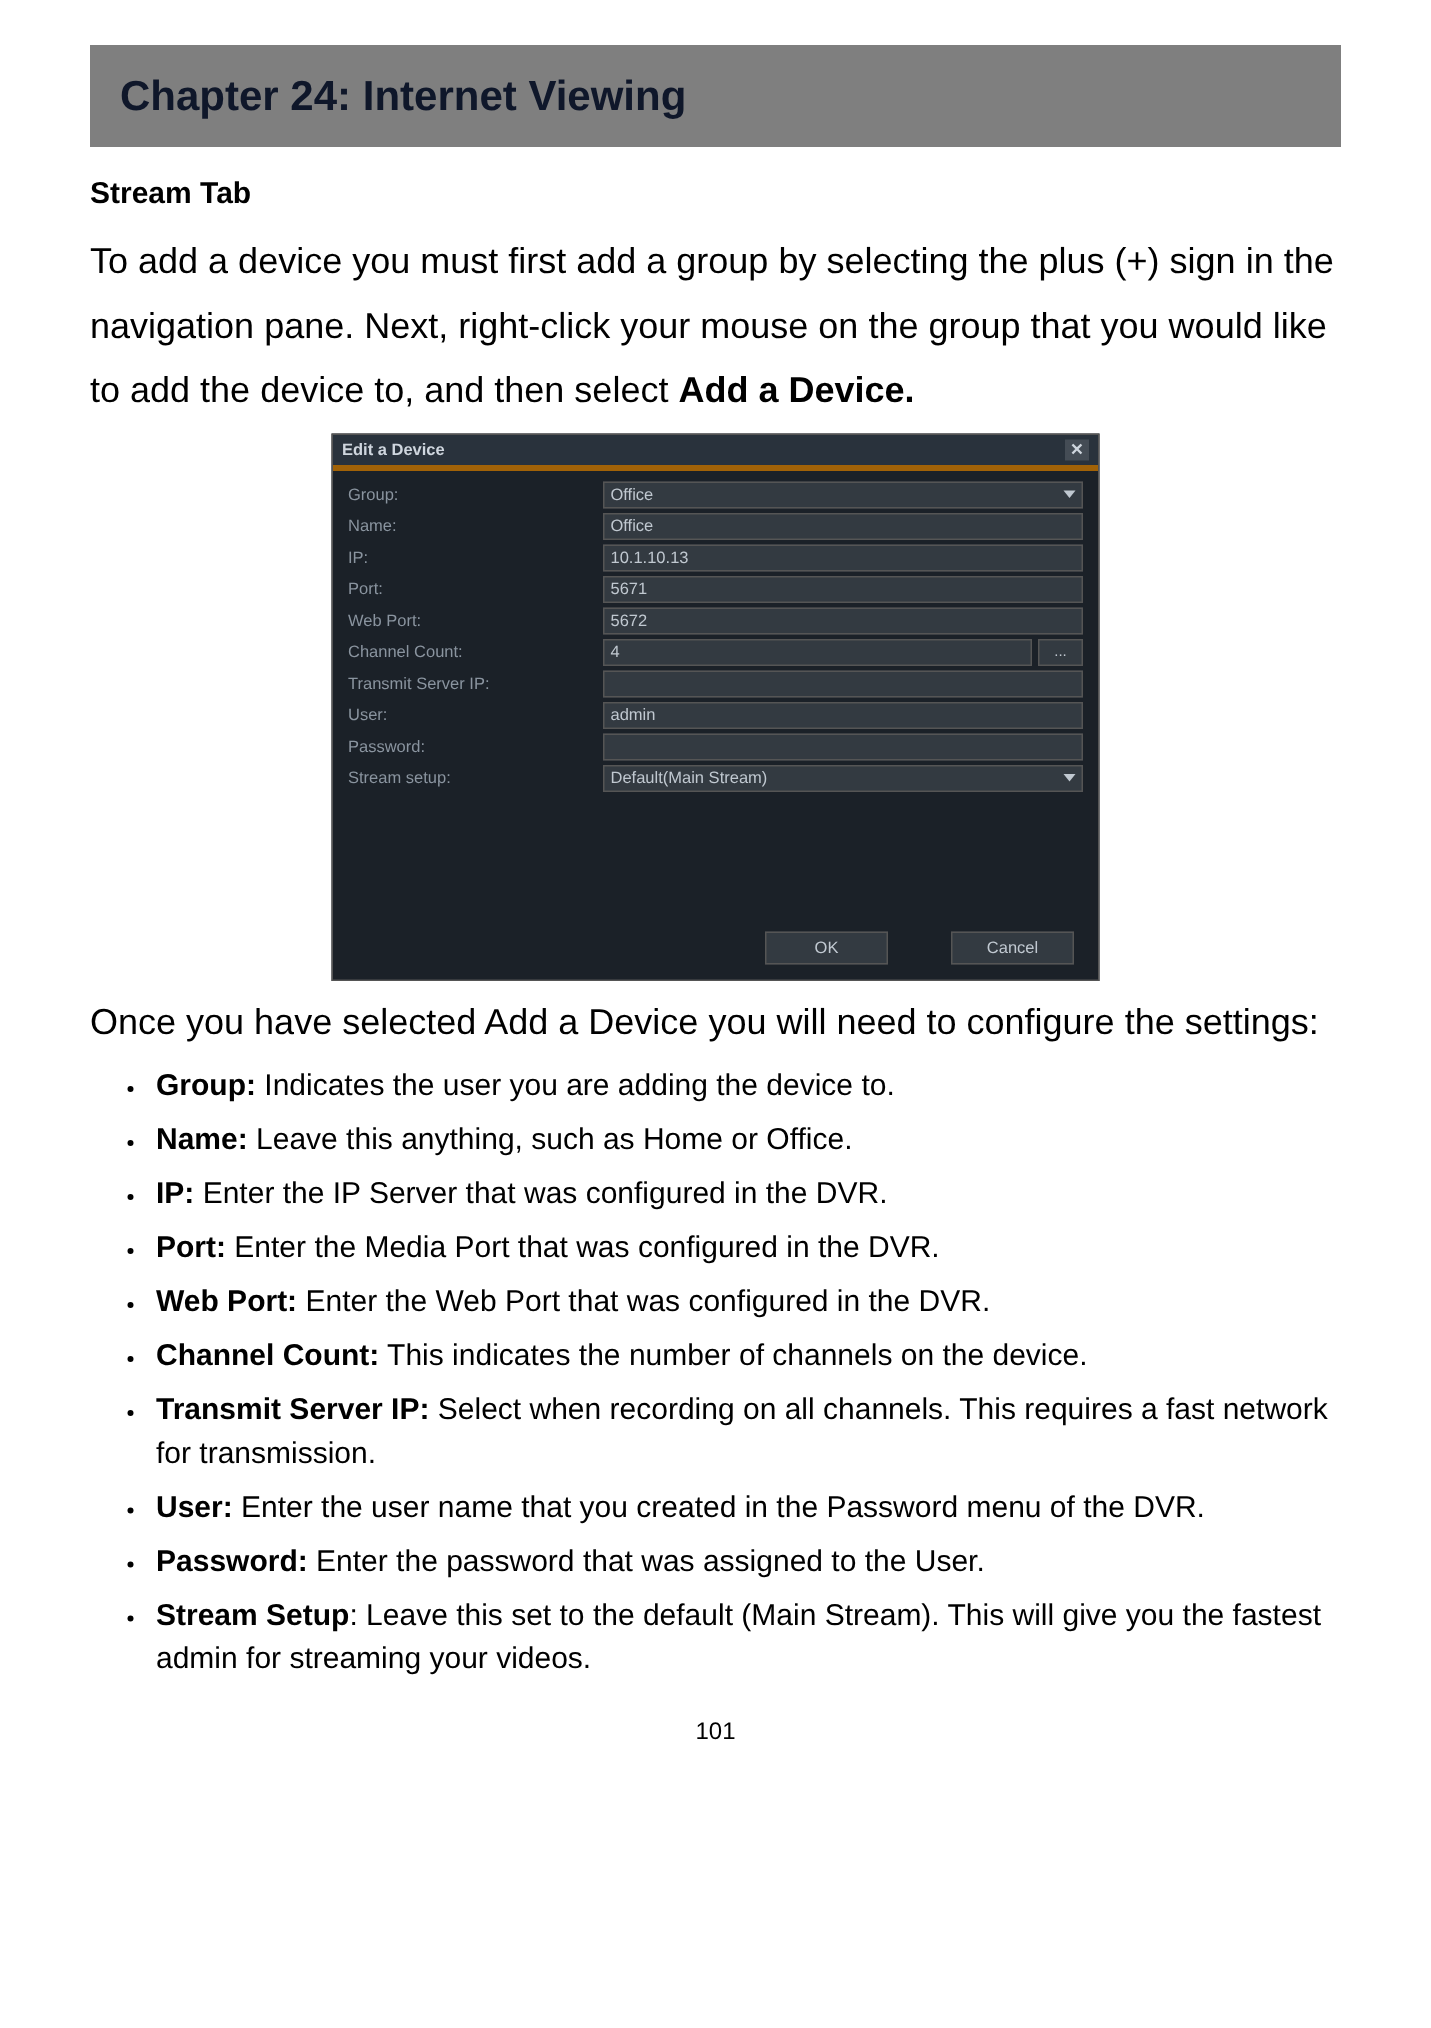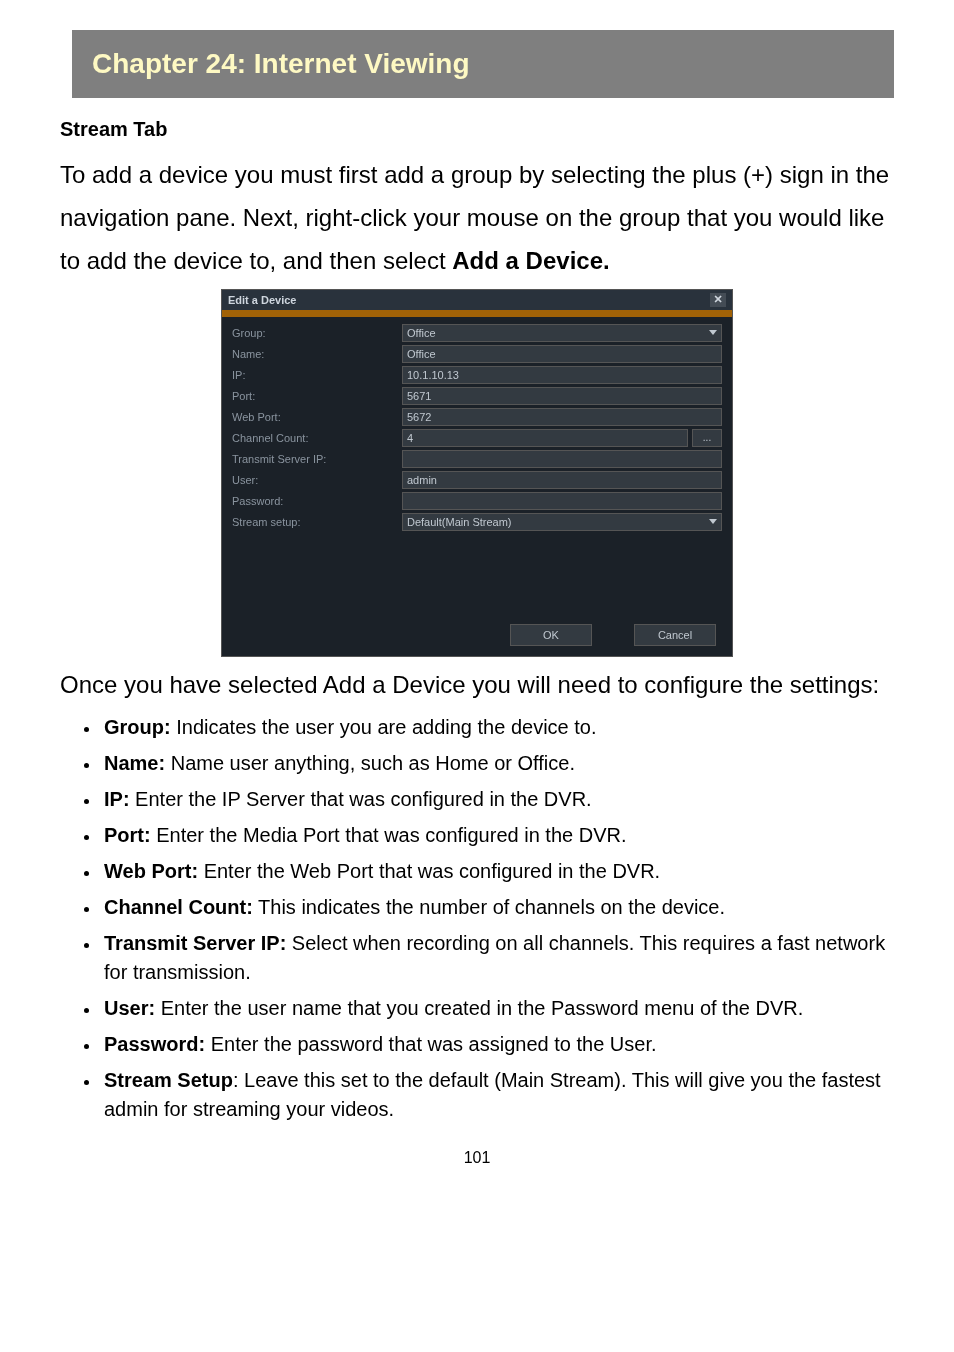--- a/index.html
+++ b/index.html
@@ -8,26 +8,25 @@
     font-family: Arial, Helvetica, sans-serif;
     background: #fff;
     width: 954px;
     color: #000;
   }
   .page {
     padding: 30px 60px 40px 60px;
   }
   .chapter-bar {
     background: #7f7f7f;
-    color: #fef9c3;
+    color: #0f172a;
     font-size: 28px;
     font-weight: bold;
     padding: 18px 20px;
     margin-bottom: 20px;
-    margin-left: 12px;
   }
   .subhead {
     font-size: 20px;
     font-weight: bold;
     margin: 10px 0 12px 0;
   }
   .body-text {
     font-size: 24px;
     line-height: 1.8;
     margin: 0 0 6px 0;
@@ -48,21 +47,21 @@
     color: #8a949f;
   }
   .dialog-title {
     background: #29323c;
     color: #cfd6de;
     font-weight: bold;
     padding: 3px 6px;
     display: flex;
     justify-content: space-between;
     align-items: center;
-    border-bottom: 7px solid #a16207;
+    border-bottom: 4px solid #a16207;
   }
   .dialog-title .x {
     background: #444c55;
     color: #cfd6de;
     width: 16px;
     height: 14px;
     display: flex;
     align-items: center;
     justify-content: center;
     font-weight: bold;
@@ -279,21 +278,21 @@
           <div class="dbtn">Cancel</div>
         </div>
       </div>
     </div>
   </div>
 
   <p class="body-text">Once you have selected Add a Device you will need to configure the settings:</p>
 
   <ul class="config">
     <li><span class="lead">Group:</span><span> Indicates the user you are adding the device to.</span></li>
-    <li><span class="lead">Name:</span><span> Name user anything, such as Home or Office.</span></li>
+    <li><span class="lead">Name:</span><span> Leave this anything, such as Home or Office.</span></li>
     <li><span class="lead">IP:</span><span> Enter the IP Server that was configured in the DVR.</span></li>
     <li><span class="lead">Port:</span><span> Enter the Media Port that was configured in the DVR.</span></li>
     <li><span class="lead">Web Port:</span><span> Enter the Web Port that was configured in the DVR.</span></li>
     <li><span class="lead">Channel Count:</span><span> This indicates the number of channels on the device.</span></li>
     <li><span class="lead">Transmit Server IP:</span><span> Select when recording on all channels. This requires a fast network for transmission.</span></li>
     <li><span class="lead">User:</span><span> Enter the user name that you created in the Password menu of the DVR.</span></li>
     <li><span class="lead">Password:</span><span> Enter the password that was assigned to the User.</span></li>
     <li><span class="lead">Stream Setup</span><span>: Leave this set to the default (Main Stream). This will give you the fastest admin for streaming your videos.</span></li>
   </ul>
 

